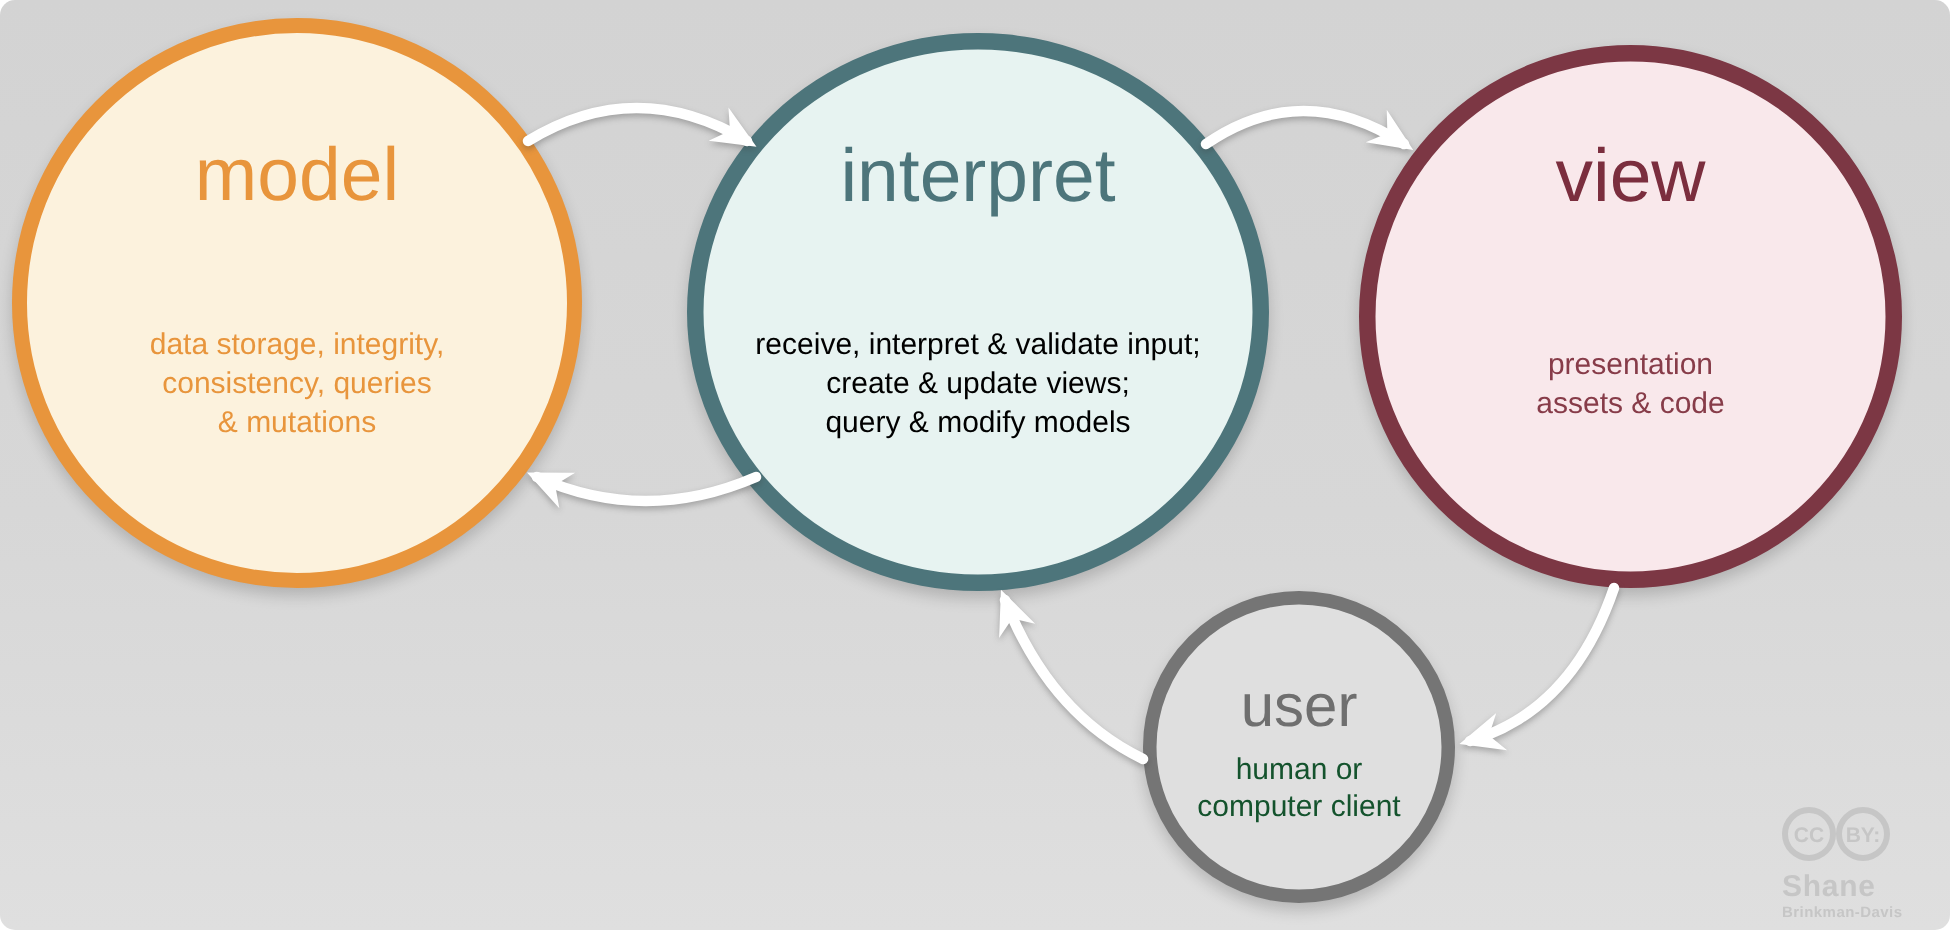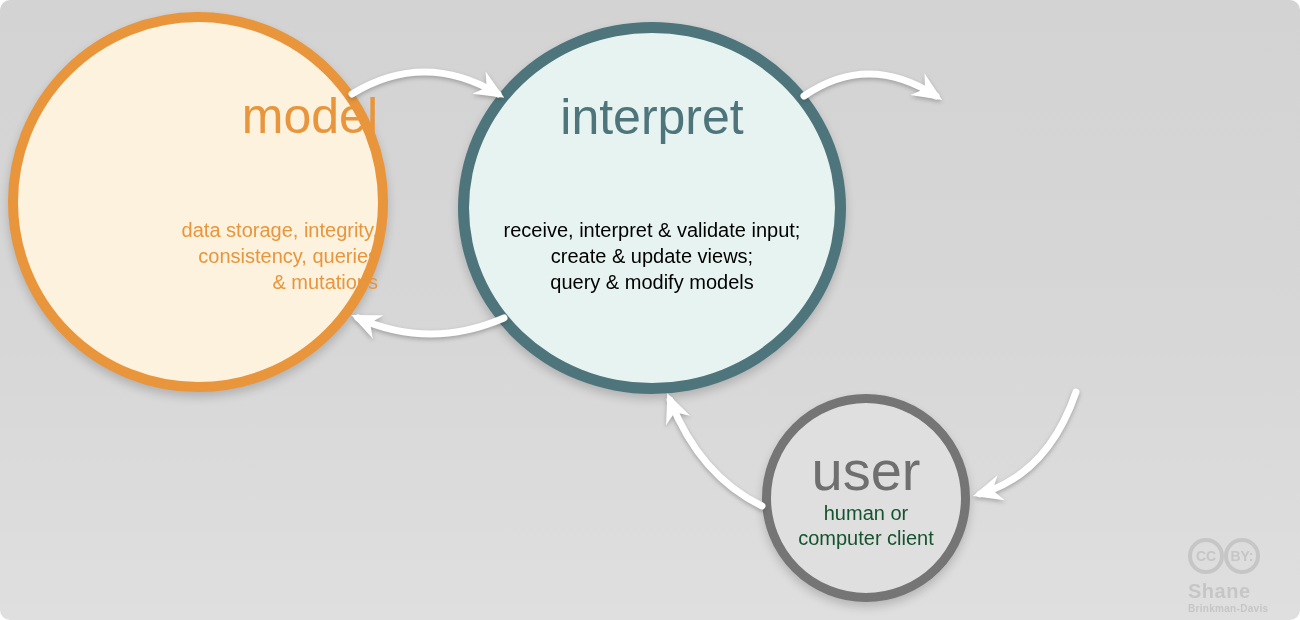--- a/index.html
+++ b/index.html
@@ -18,21 +18,21 @@
 
   .node-title{position:absolute;left:0;right:0;font-size:50px;line-height:50px;font-weight:400;}
   .node-desc{position:absolute;left:0;right:0;font-size:20px;line-height:26px;white-space:pre-line;}
 
   #node-model .node-title{top:69px;}
   #node-model .node-desc{top:195px;}
   #node-controller .node-title{top:59px;}
   #node-controller .node-desc{top:184px;}
   #node-view .node-title{top:51px;}
   #node-view .node-desc{top:189px;}
-  #node-user .node-title{top:44px;font-size:56px;line-height:48px;}
+  #node-user .node-title{top:44px;font-size:40px;line-height:48px;}
   #node-user .node-desc{top:98px;line-height:25px;}
 
   .arrows{position:absolute;left:0;top:0;pointer-events:none;}
   .arrows g{filter:drop-shadow(0 2px 2px rgba(60,60,60,0.35));}
   .arrows path.link{fill:none;stroke-width:7;stroke-linecap:round;}
 
   .attribution{position:absolute;left:1188px;top:538px;color:#c6c6c6;}
   .cc-badges{display:flex;gap:0;}
   .cc-badge{
     width:28px;height:28px;border:4px solid currentColor;border-radius:50%;
@@ -41,34 +41,39 @@
   }
   .author{margin-top:6px;font-weight:bold;line-height:1.15;}
   .author-line1{font-size:20px;letter-spacing:0.5px;}
   .author-line2{font-size:10px;letter-spacing:0.3px;}
 </style>
 </head>
 <body>
 
 <div class="canvas">
 
-  <div class="node" id="node-model" style="border-color: rgb(232, 149, 60); background-color: rgb(252, 242, 221); text-align: right;">
+  <div class="node" id="node-model" style="border-color: rgb(232, 149, 60); background-color: rgb(252, 242, 221);">
     <div class="node-title" style="color: rgb(232, 149, 60);">model</div>
     <div class="node-desc" style="color: rgb(232, 149, 60);">data storage, integrity,
 consistency, queries
 &amp; mutations</div>
   </div>
 
   <div class="node" id="node-controller" style="border-color: rgb(77, 117, 123); background-color: rgb(231, 243, 241);">
     <div class="node-title" style="color: rgb(77, 117, 123);">interpret</div>
     <div class="node-desc" style="color: #000000;">receive, interpret &amp; validate input;
 create &amp; update views;
 query &amp; modify models</div>
   </div>
 
+  <div class="node" id="node-view" style="border-color: rgb(124, 55, 68); background-color: rgb(249, 232, 235);">
+    <div class="node-title" style="color: rgb(123, 46, 62);">view</div>
+    <div class="node-desc" style="color: rgb(135, 60, 73);">presentation
+assets &amp; code</div>
+  </div>
 
   <div class="node" id="node-user" style="border-color: rgb(117, 117, 117); background-color: rgb(223, 223, 223);">
     <div class="node-title" style="color: rgb(111, 111, 111);">user</div>
     <div class="node-desc" style="color: #14532d;">human or
 computer client</div>
   </div>
 
   <svg class="arrows" width="1300" height="620" viewBox="0 0 1300 620">
     <defs>
       <marker id="arrowhead" viewBox="0 0 10 10" refX="7.5" refY="5" markerWidth="4.2" markerHeight="4.2" orient="auto">

